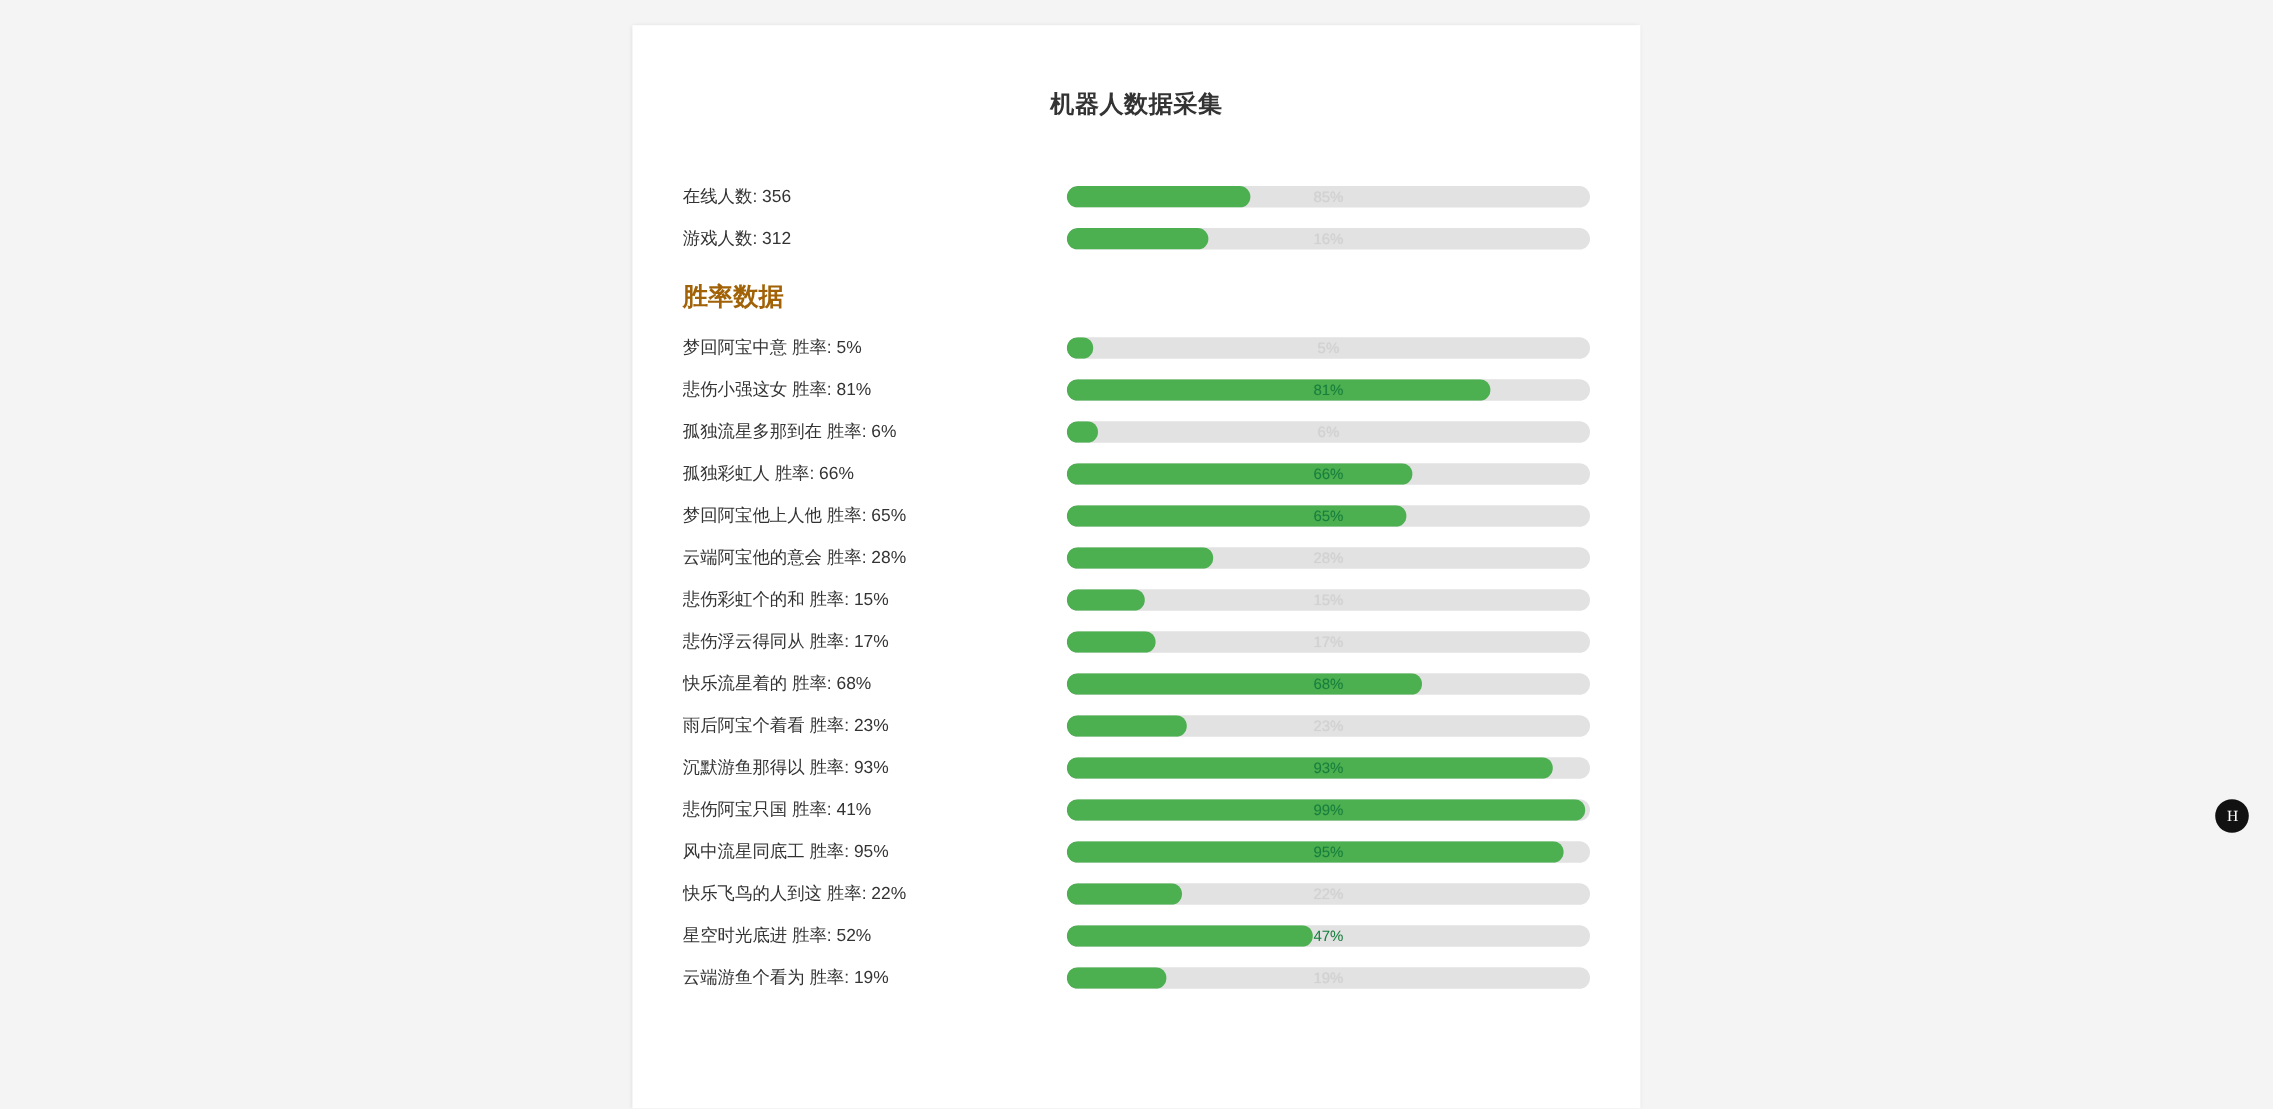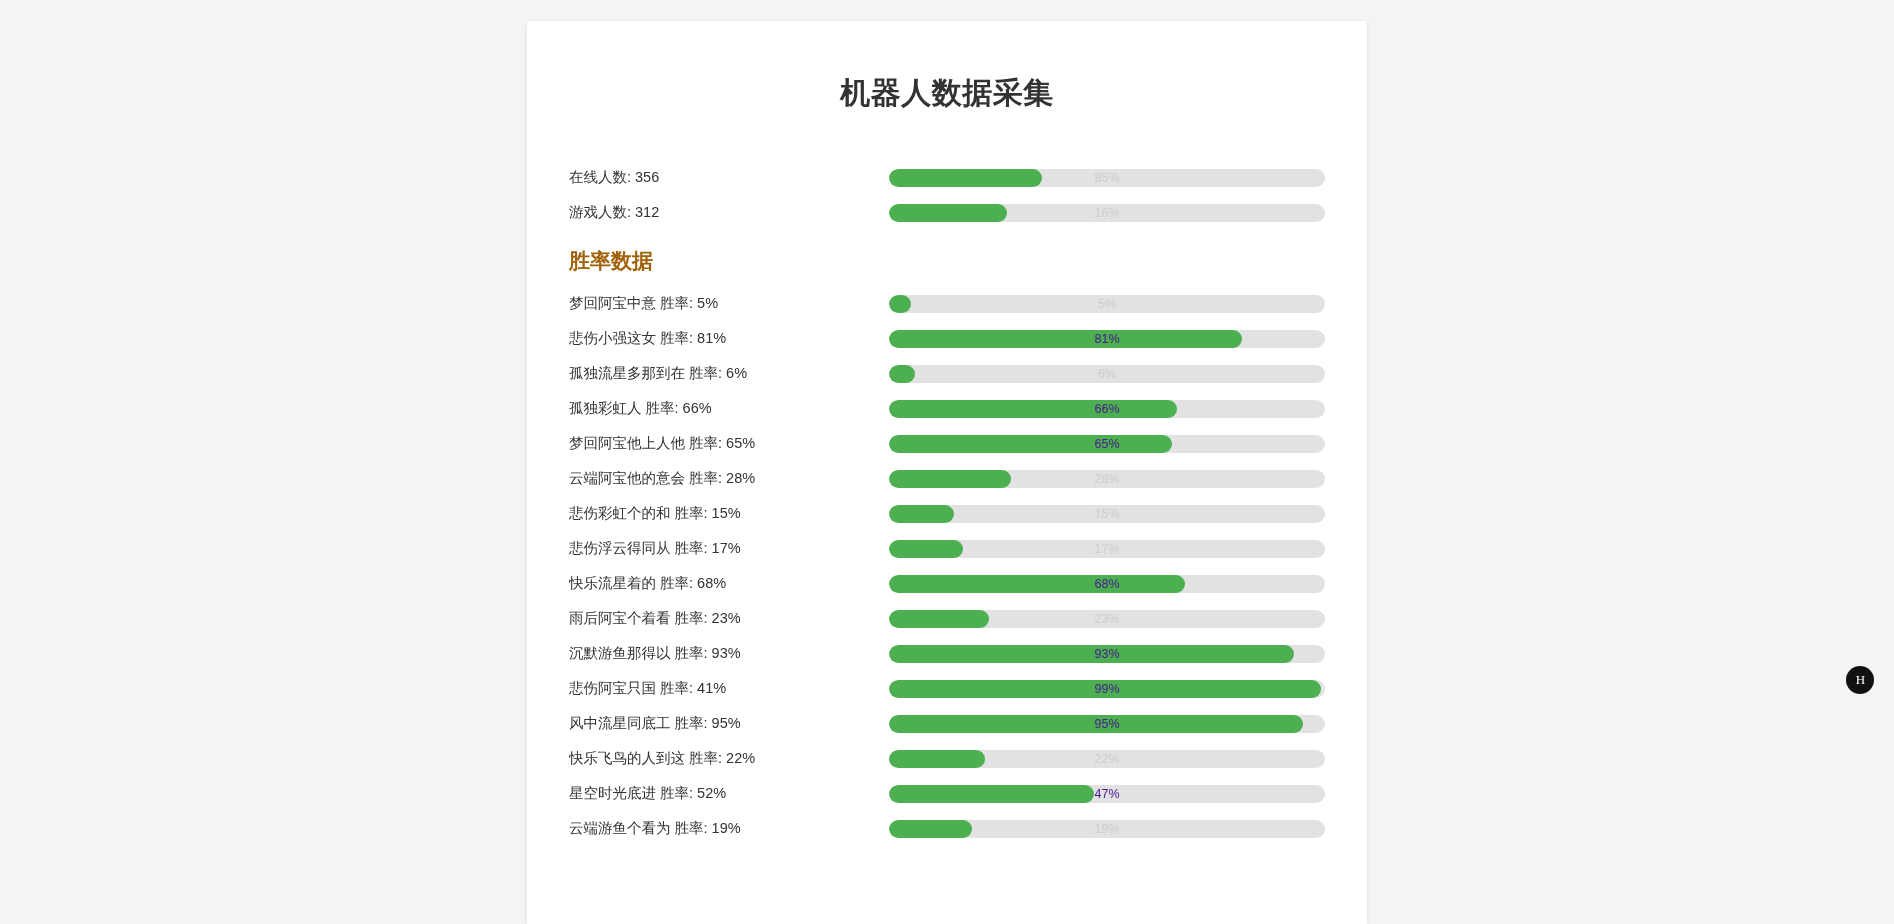--- a/index.html
+++ b/index.html
@@ -22,21 +22,21 @@
     width: 840px;
     min-height: 903px;
     background: #ffffff;
     box-shadow: 0 1px 4px rgba(0,0,0,0.10);
   }
   .card-inner {
     padding: 34px 42px 0 42px;
   }
   .page-title {
     text-align: center;
-    font-size: 30px;
+    font-size: 20px;
     font-weight: bold;
     color: #333333;
     margin: 18px 0 0 0;
     letter-spacing: 0.5px;
   }
   .section-title {
     font-size: 21px;
     font-weight: bold;
     color: #a16207;
     margin: 0;
@@ -78,21 +78,21 @@
   .row .bar-text {
     position: absolute;
     left: 0;
     right: 0;
     top: 0;
     bottom: 0;
     display: flex;
     align-items: center;
     justify-content: center;
     font-size: 12.5px;
-    color: #4c1d95;
+    color: #15803d;
     font-weight: normal;
     text-shadow: 0 0 1px rgba(0,0,0,0.08);
   }
   .row.light .bar-text {
     color: #d2d2d2;
   }
   .section-head-row {
     display: flex;
     align-items: center;
     height: 50px;

